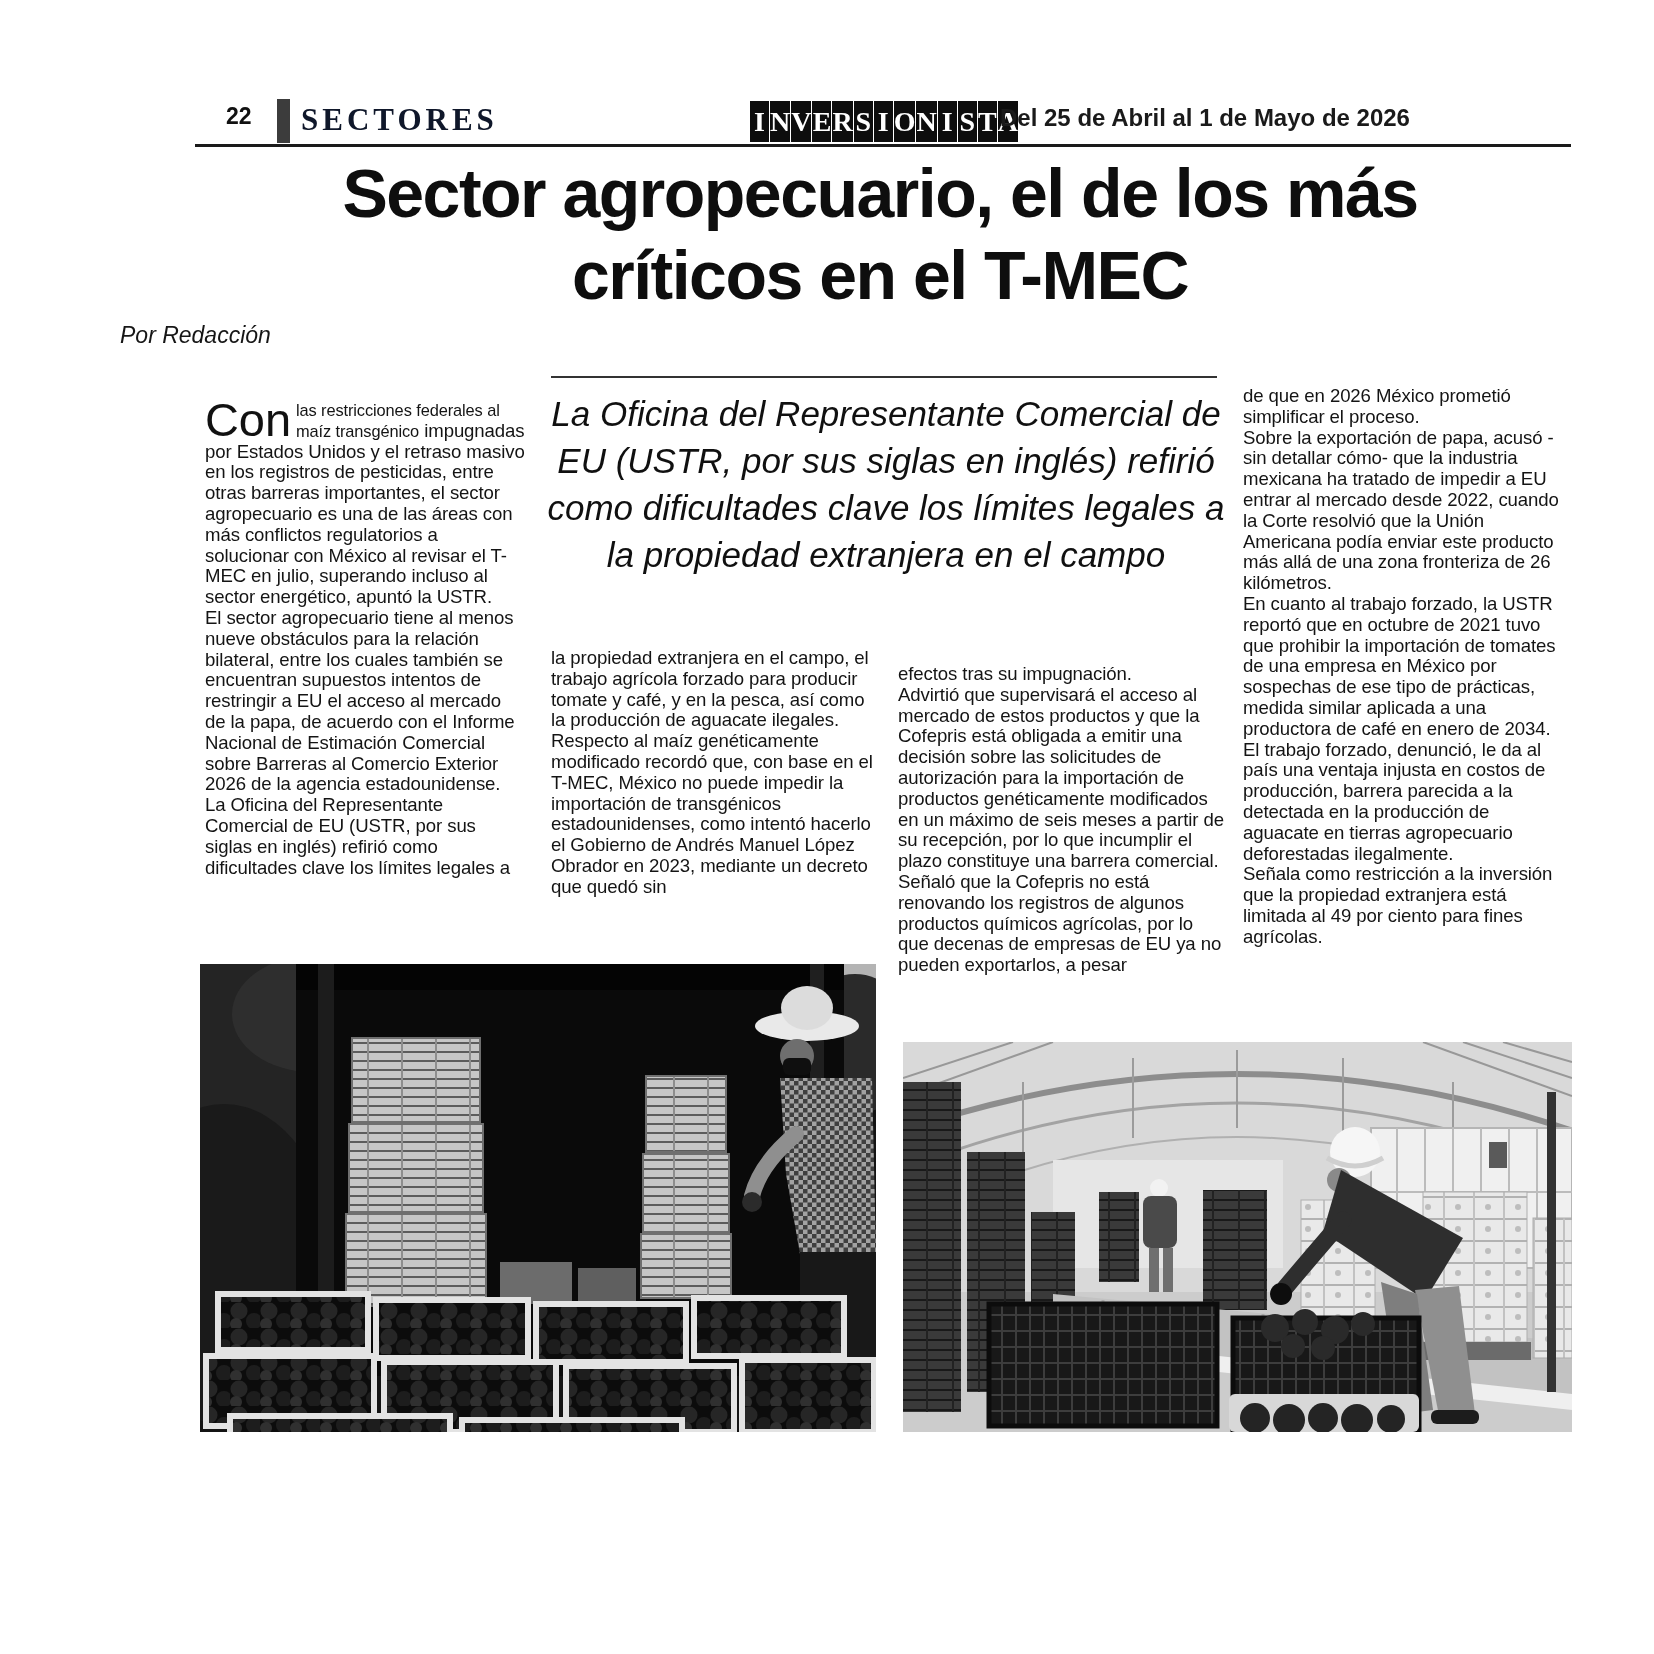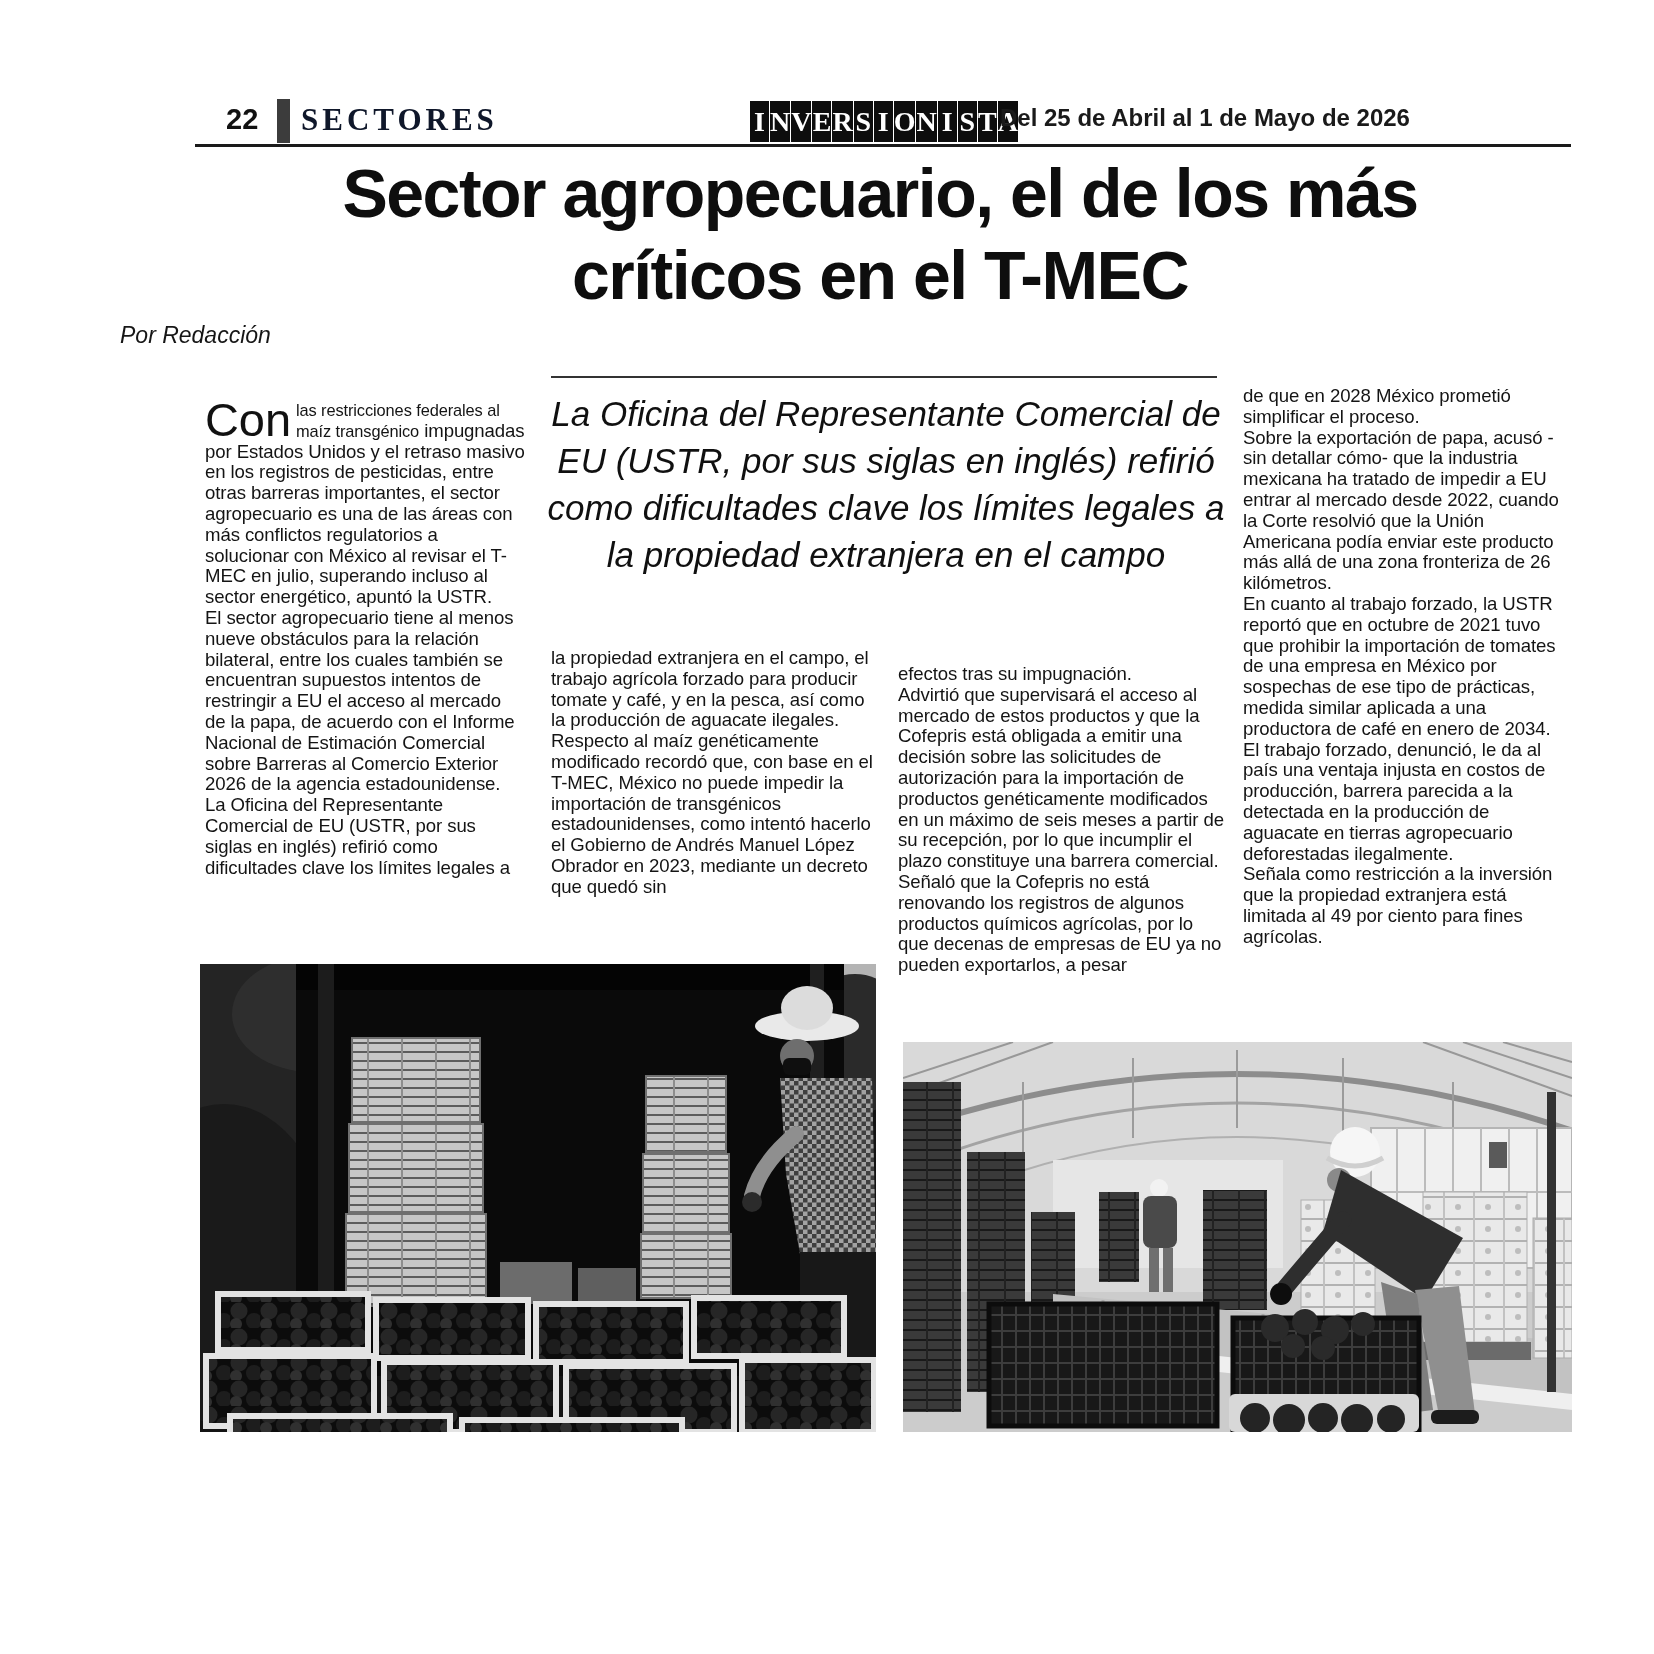--- a/index.html
+++ b/index.html
@@ -1,21 +1,21 @@
 <!DOCTYPE html>
 <html><head>
 <meta charset="utf-8">
 <style>
   html,body{margin:0;padding:0;background:#ffffff;}
   body{width:1654px;height:1654px;position:relative;overflow:hidden;
        font-family:"Liberation Sans",sans-serif;color:#1a1a1a;}
   .abs{position:absolute;}
 
   
-  .pagenum{left:226px;top:103px;font-size:29px;font-weight:bold;color:#111;}
+  .pagenum{left:226px;top:103px;font-size:23px;font-weight:bold;color:#111;}
   .secbar{left:277px;top:99px;width:13px;height:44px;background:#3c3c3c;}
   .section{left:301px;top:102px;font-family:"Liberation Serif",serif;font-weight:bold;
            font-size:31px;letter-spacing:4px;color:#0f172a;}
   .masthead{left:750px;top:101px;width:268px;height:41px;background:#0d0d0d;
             display:flex;align-items:center;}
   .masthead span{flex:1;text-align:center;color:#ffffff;font-family:"Liberation Serif",serif;
             font-weight:bold;font-size:28px;line-height:41px;border-right:1px solid #ffffff;}
   .masthead span:last-child{border-right:none;}
   .dateline{left:1000px;top:104px;width:571px;text-align:left;font-size:24px;font-weight:bold;}
   .headrule{left:195px;top:144px;width:1376px;height:3px;background:#1a1a1a;}
@@ -91,21 +91,21 @@
   <p>Respecto al maíz genéticamente modificado recordó que, con base en el T-MEC, México no puede impedir la importación de transgénicos estadounidenses, como intentó hacerlo el Gobierno de Andrés Manuel López Obrador en 2023, mediante un decreto que quedó sin</p>
 </div>
 
 <div class="abs col col3">
   <p>efectos tras su impugnación.</p>
   <p>Advirtió que supervisará el acceso al mercado de estos productos y que la Cofepris está obligada a emitir una decisión sobre las solicitudes de autorización para la importación de productos genéticamente modificados en un máximo de seis meses a partir de su recepción, por lo que incumplir el plazo constituye una barrera comercial.</p>
   <p>Señaló que la Cofepris no está renovando los registros de algunos productos químicos agrícolas, por lo que decenas de empresas de EU ya no pueden exportarlos, a pesar</p>
 </div>
 
 <div class="abs col col4">
-  <p>de que en 2028 México prometió simplificar el proceso.</p>
+  <p>de que en 2026 México prometió simplificar el proceso.</p>
   <p>Sobre la exportación de papa, acusó -sin detallar cómo- que la industria mexicana ha tratado de impedir a EU entrar al mercado desde 2022, cuando la Corte resolvió que la Unión Americana podía enviar este producto más allá de una zona fronteriza de 26 kilómetros.</p>
   <p>En cuanto al trabajo forzado, la USTR reportó que en octubre de 2021 tuvo que prohibir la importación de tomates de una empresa en México por sospechas de ese tipo de prácticas, medida similar aplicada a una productora de café en enero de 2034.</p>
   <p>El trabajo forzado, denunció, le da al país una ventaja injusta en costos de producción, barrera parecida a la detectada en la producción de aguacate en tierras agropecuario deforestadas ilegalmente.</p>
   <p>Señala como restricción a la inversión que la propiedad extranjera está limitada al 49 por ciento para fines agrícolas.</p>
 </div>
 
 <figure class="abs photo photoL" style="margin:0">
 <svg width="676" height="468" viewBox="0 0 676 468">
   <defs>
     <pattern id="slats" width="34" height="9" patternUnits="userSpaceOnUse">

